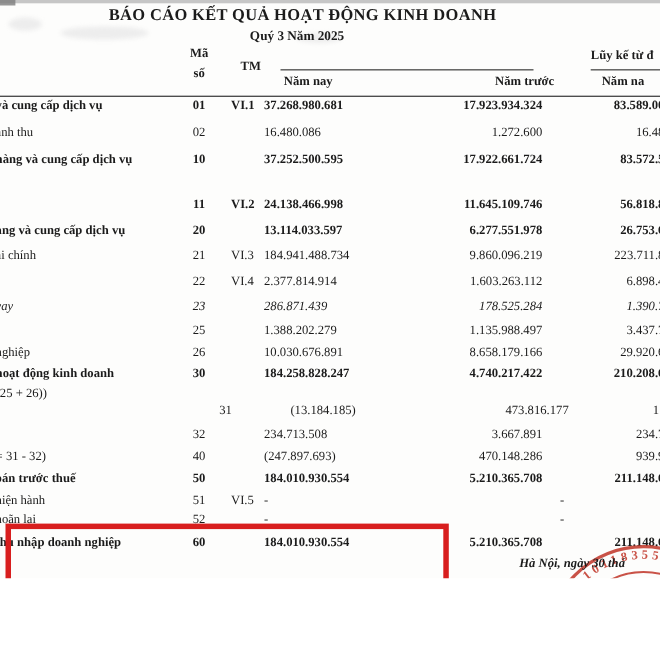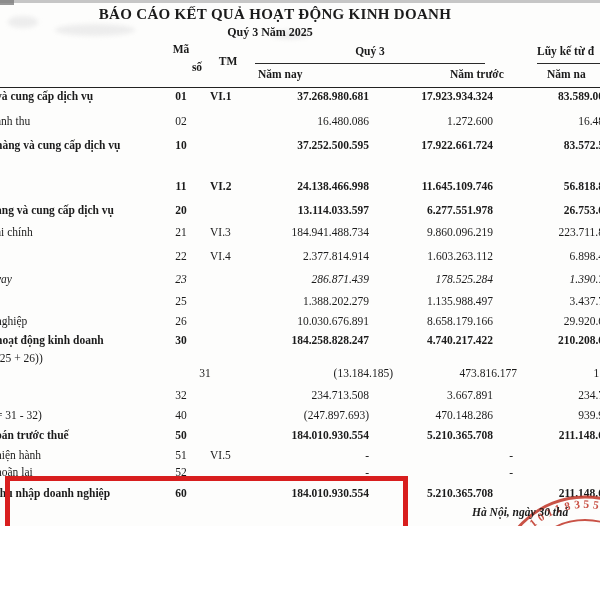--- a/index.html
+++ b/index.html
@@ -14,38 +14,38 @@
   .scan-corner{position:absolute;left:0;top:0;width:14px;height:5px;background:#7d7d7d;opacity:.8;}
   .blob{position:absolute;background:#ededed;border-radius:50%;filter:blur(2px);}
   
   .title{position:absolute;left:0;top:6px;width:600px;text-align:center;
          transform:translateX(-25px);font-weight:bold;font-size:15px;letter-spacing:.3px;white-space:nowrap;}
   .subtitle{position:absolute;left:0;top:25px;width:600px;text-align:center;
          transform:translateX(-30px);font-weight:bold;font-size:12px;}
   
   .hdr{position:absolute;font-weight:bold;white-space:nowrap;}
   .hdr-ma{left:165px;top:43px;width:32px;text-align:center;}
-  .hdr-so{left:181px;top:61px;width:32px;text-align:center;}
+  .hdr-so{left:165px;top:61px;width:32px;text-align:center;}
   .hdr-tm{left:206px;top:55px;width:44px;text-align:center;}
   .hdr-quy3{left:255px;top:45px;width:230px;text-align:center;}
   .hdr-namnay{left:258px;top:68px;}
   .hdr-namtruoc{left:410px;top:68px;margin-left:40px;}
   .hdr-luyke{left:537px;top:45px;}
   .hdr-luykenam{left:547px;top:68px;}
   .rule{position:absolute;height:1px;background:#2a2a2a;}
   .rule-quy3{left:255px;top:63px;width:230px;}
   .rule-luyke{left:537px;top:63px;width:67px;}
   .rule-header{left:0;top:87px;width:600px;height:1px;background:#222;}
   
   .row{position:absolute;left:0;width:600px;height:16px;}
   .cell{position:absolute;top:0;white-space:nowrap;}
   .c-label{left:-4px;}
   .c-code{left:165px;width:32px;text-align:center;}
   .c-tm{left:210px;width:40px;text-align:left;}
-  .c-n1{left:226px;width:143px;text-align:right;}
+  .c-n1{left:240px;width:143px;text-align:left;}
   .c-n2{left:395px;width:98px;text-align:right;}
   .c-lk{left:500px;width:104px;text-align:right;}
   .b{font-weight:bold;}
   .i{font-style:italic;}
   .shift{transform:translateX(20px);}
   
   .highlight-box{position:absolute;left:5px;top:476px;width:403px;height:56px;
     border:5px solid #d81e1e;box-sizing:border-box;z-index:5;background:transparent;}
   
   .ft{position:absolute;font-weight:bold;white-space:nowrap;z-index:6;}
@@ -66,21 +66,20 @@
   <div class="blob" style="left:55px;top:24px;width:80px;height:12px;"></div>
   <div class="blob" style="left:270px;top:30px;width:40px;height:9px;"></div>
   <div class="blob" style="left:8px;top:16px;width:30px;height:12px;"></div>
 
   <div class="title">BÁO CÁO KẾT QUẢ HOẠT ĐỘNG KINH DOANH</div>
   <div class="subtitle">Quý 3 Năm 2025</div>
 
   <div class="hdr hdr-ma">Mã</div>
   <div class="hdr hdr-so">số</div>
   <div class="hdr hdr-tm">TM</div>
-  <div class="hdr hdr-quy3">Quý 3</div>
   <div class="hdr hdr-namnay">Năm nay</div>
   <div class="hdr hdr-namtruoc">Năm trước</div>
   <div class="hdr hdr-luyke">Lũy kế từ đ</div>
   <div class="hdr hdr-luykenam">Năm na</div>
   <div class="rule rule-quy3"></div>
   <div class="rule rule-luyke"></div>
   <div class="rule rule-header"></div>
 
   <div id="rows-container">
       <div class="row b" style="top: 90px;">

